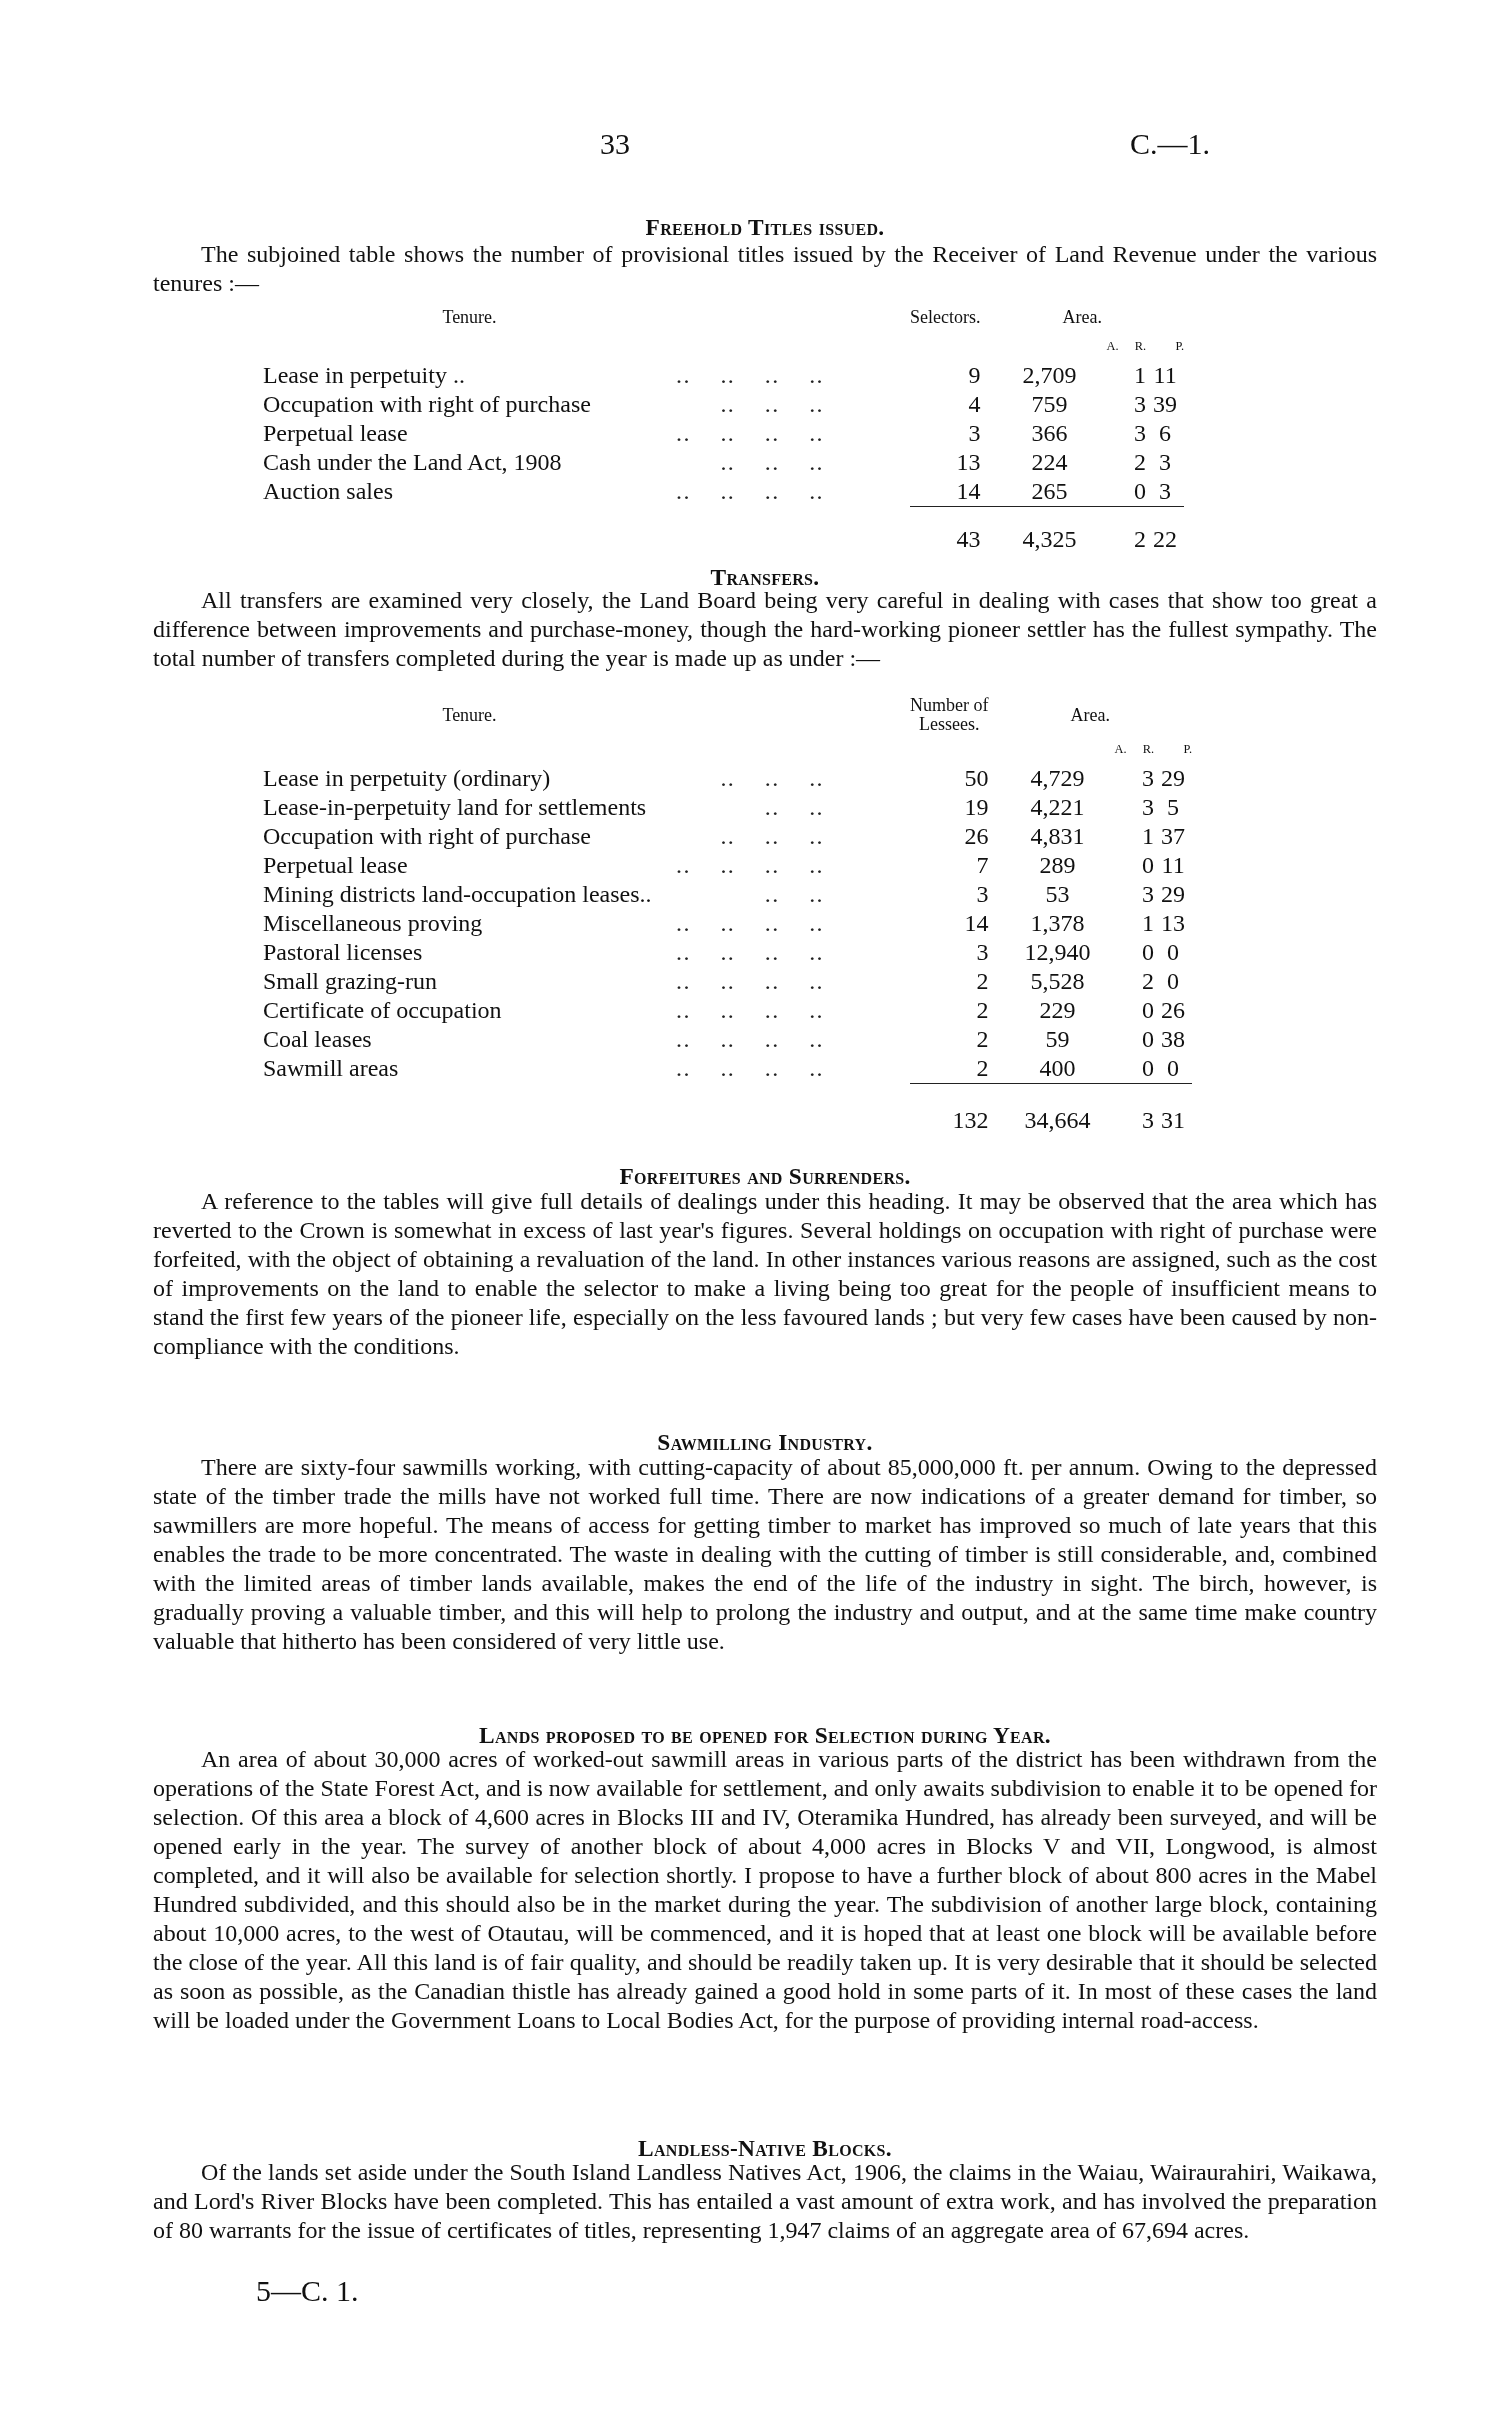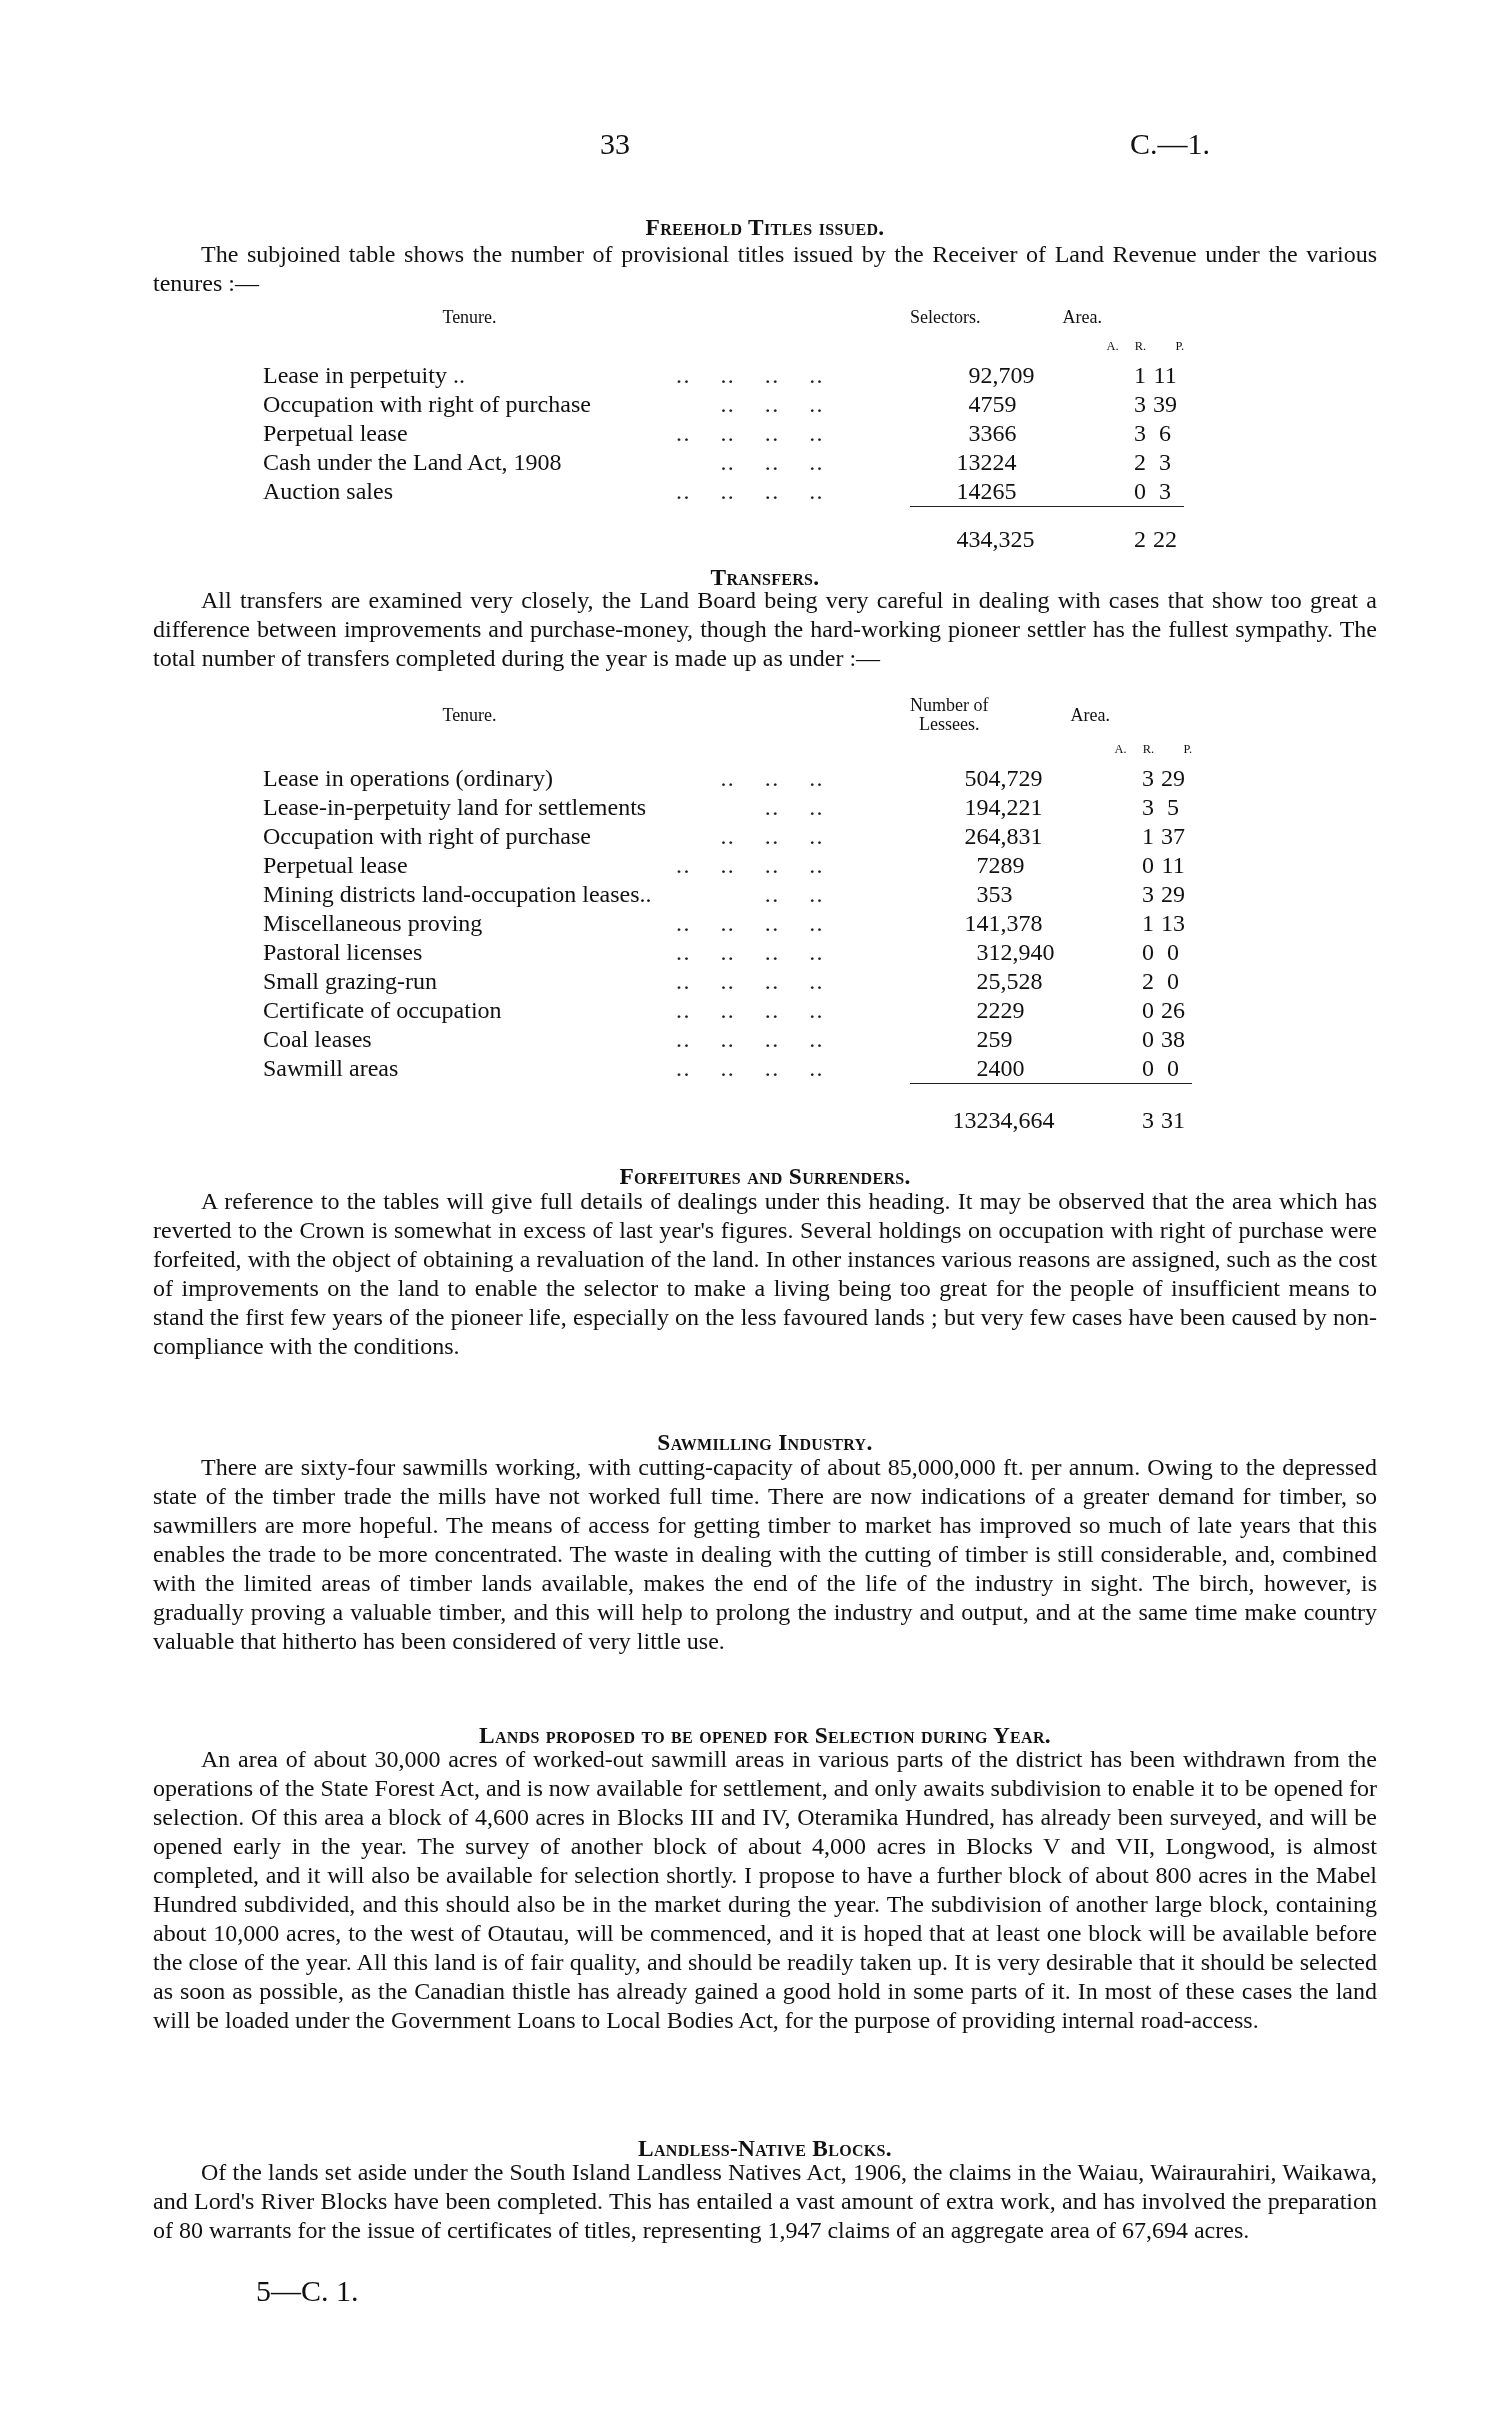--- a/index.html
+++ b/index.html
@@ -10,21 +10,21 @@
   .hdr-page { left: 600px; }
   .hdr-ref { left: 1130px; }
   .heading { text-align: center; font-variant: small-caps; font-size: 23.4px; letter-spacing: 0.3px; margin: 16px; }
   p.body { margin: 0; font-size: 24px; line-height: 29px; text-align: justify; text-indent: 48px; }
   .sec { position: absolute; left: 0; width: 1224px; }
   table.t { border-collapse: collapse; font-size: 24px; position: absolute; }
   table.t td { padding: 0; line-height: 29px; white-space: nowrap; }
   .tenure { width: 413px; }
   .dots { color: #222; width: 234px; letter-spacing: 1.4px; }
   .num { text-align: right; width: 62px; }
-  .acres { text-align: left; width: 138px; }
+  .acres { text-align: center; width: 138px; }
   .r { text-align: right; width: 27.6px; }
   .p { text-align: center; width: 38px; }
   .colh { font-size: 18px; text-align: center; }
   .colh-sm { font-size: 12.4px; font-variant: small-caps; text-align: right; }
   .rule td.line-num { border-top: 1.4px solid #222; }
   .rule td.line-area { border-top: 1.4px solid #222; }
   .footer { position: absolute; top: 2274px; left: 103px; font-size: 30px; }
 </style>
 </head>
 <body>
@@ -134,21 +134,21 @@
     </tr>
     <tr>
       <td></td>
           <td></td>
           <td></td>
       <td class="acres colh-sm">A.</td>
       <td class="r colh-sm">R.</td>
       <td class="p colh-sm">P.</td>
     </tr>
     <tr>
-          <td class="tenure">Lease in operations (ordinary)</td>
+          <td class="tenure">Lease in perpetuity (ordinary)</td>
           <td class="dots">&nbsp;&nbsp;&nbsp;&nbsp;&nbsp;&nbsp;..&nbsp;&nbsp;&nbsp;&nbsp;..&nbsp;&nbsp;&nbsp;&nbsp;..</td>
           <td class="num">50</td>
           <td class="acres">4,729</td>
           <td class="r">3</td>
           <td class="p">29</td>
         </tr>
     <tr>
           <td class="tenure">Lease-in-perpetuity land for settlements</td>
           <td class="dots">&nbsp;&nbsp;&nbsp;&nbsp;&nbsp;&nbsp;&nbsp;&nbsp;&nbsp;&nbsp;&nbsp;&nbsp;..&nbsp;&nbsp;&nbsp;&nbsp;..</td>
           <td class="num">19</td>

